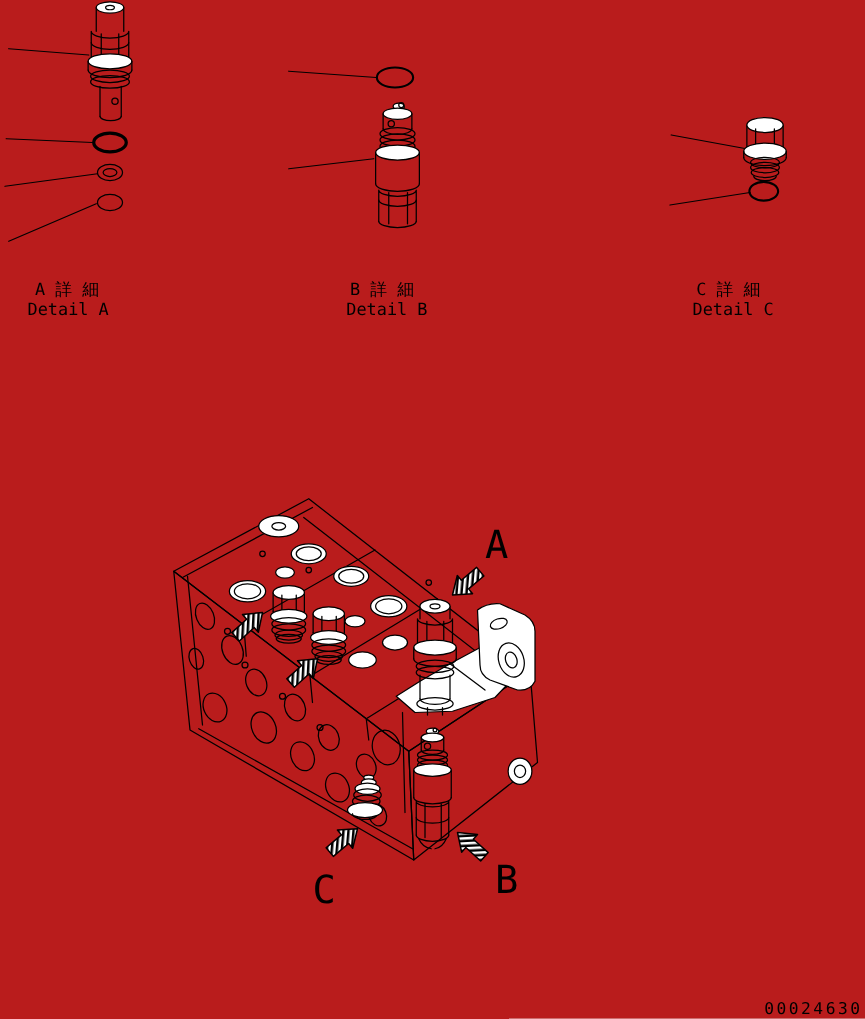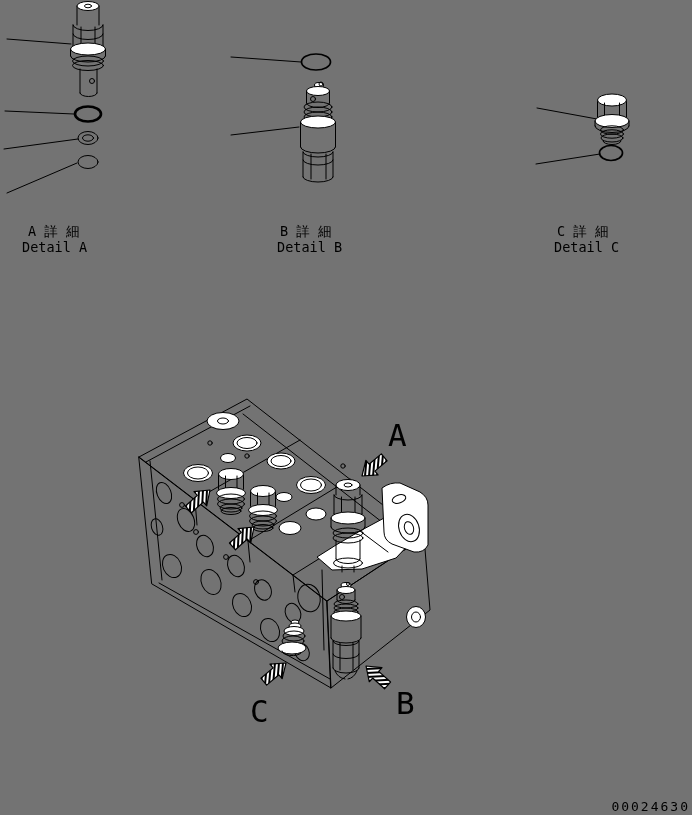--- a/index.html
+++ b/index.html
@@ -1,17 +1,17 @@
 <!DOCTYPE html>
 <html><head>
 <meta charset="utf-8">
 <style>
   html,body{margin:0;padding:0;background:#e8e8e8;}
   .page{
-    position:relative;width:692px;height:815px;background:#737373;
+    position:relative;width:692px;height:815px;background:#b91c1c;
     font-family:"DejaVu Sans Mono","Liberation Mono",monospace;
     overflow:hidden;
   }
   svg{position:absolute;left:0;top:0;}
   .ln{fill:none;stroke:#000;stroke-width:1;stroke-linecap:round;stroke-linejoin:round;}
   .fw{fill:#fff;stroke:#000;stroke-width:1;stroke-linejoin:round;}
   .bold{stroke-width:2.6;}
   .mid{stroke-width:1.7;}
   .label-txt{font-family:"DejaVu Sans Mono","Liberation Mono",monospace;font-size:13.5px;fill:#000;}
   .callout-txt{font-family:"DejaVu Sans Mono","Liberation Mono",monospace;font-size:31px;fill:#000;}

